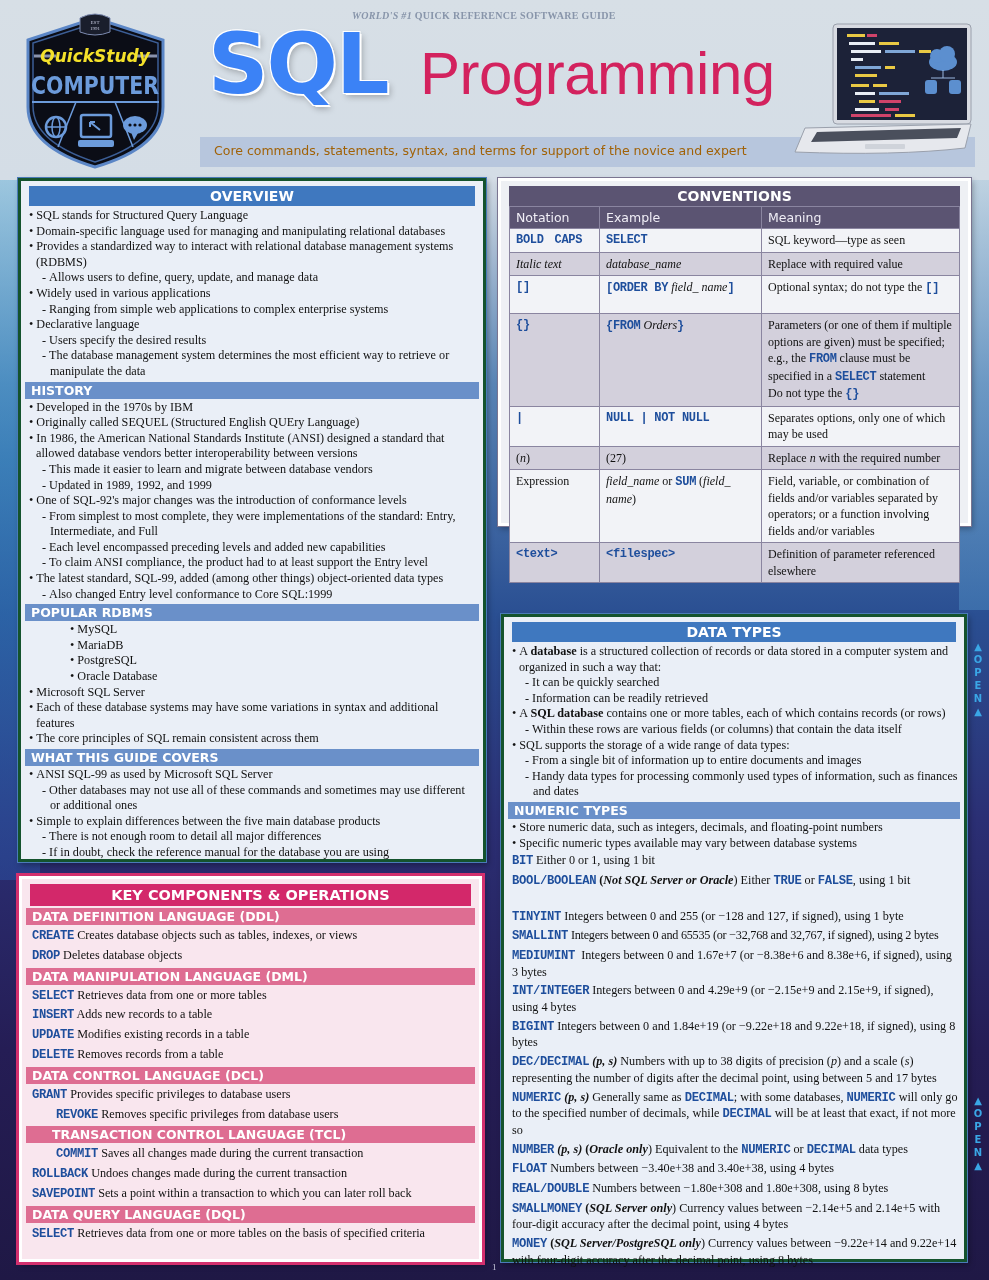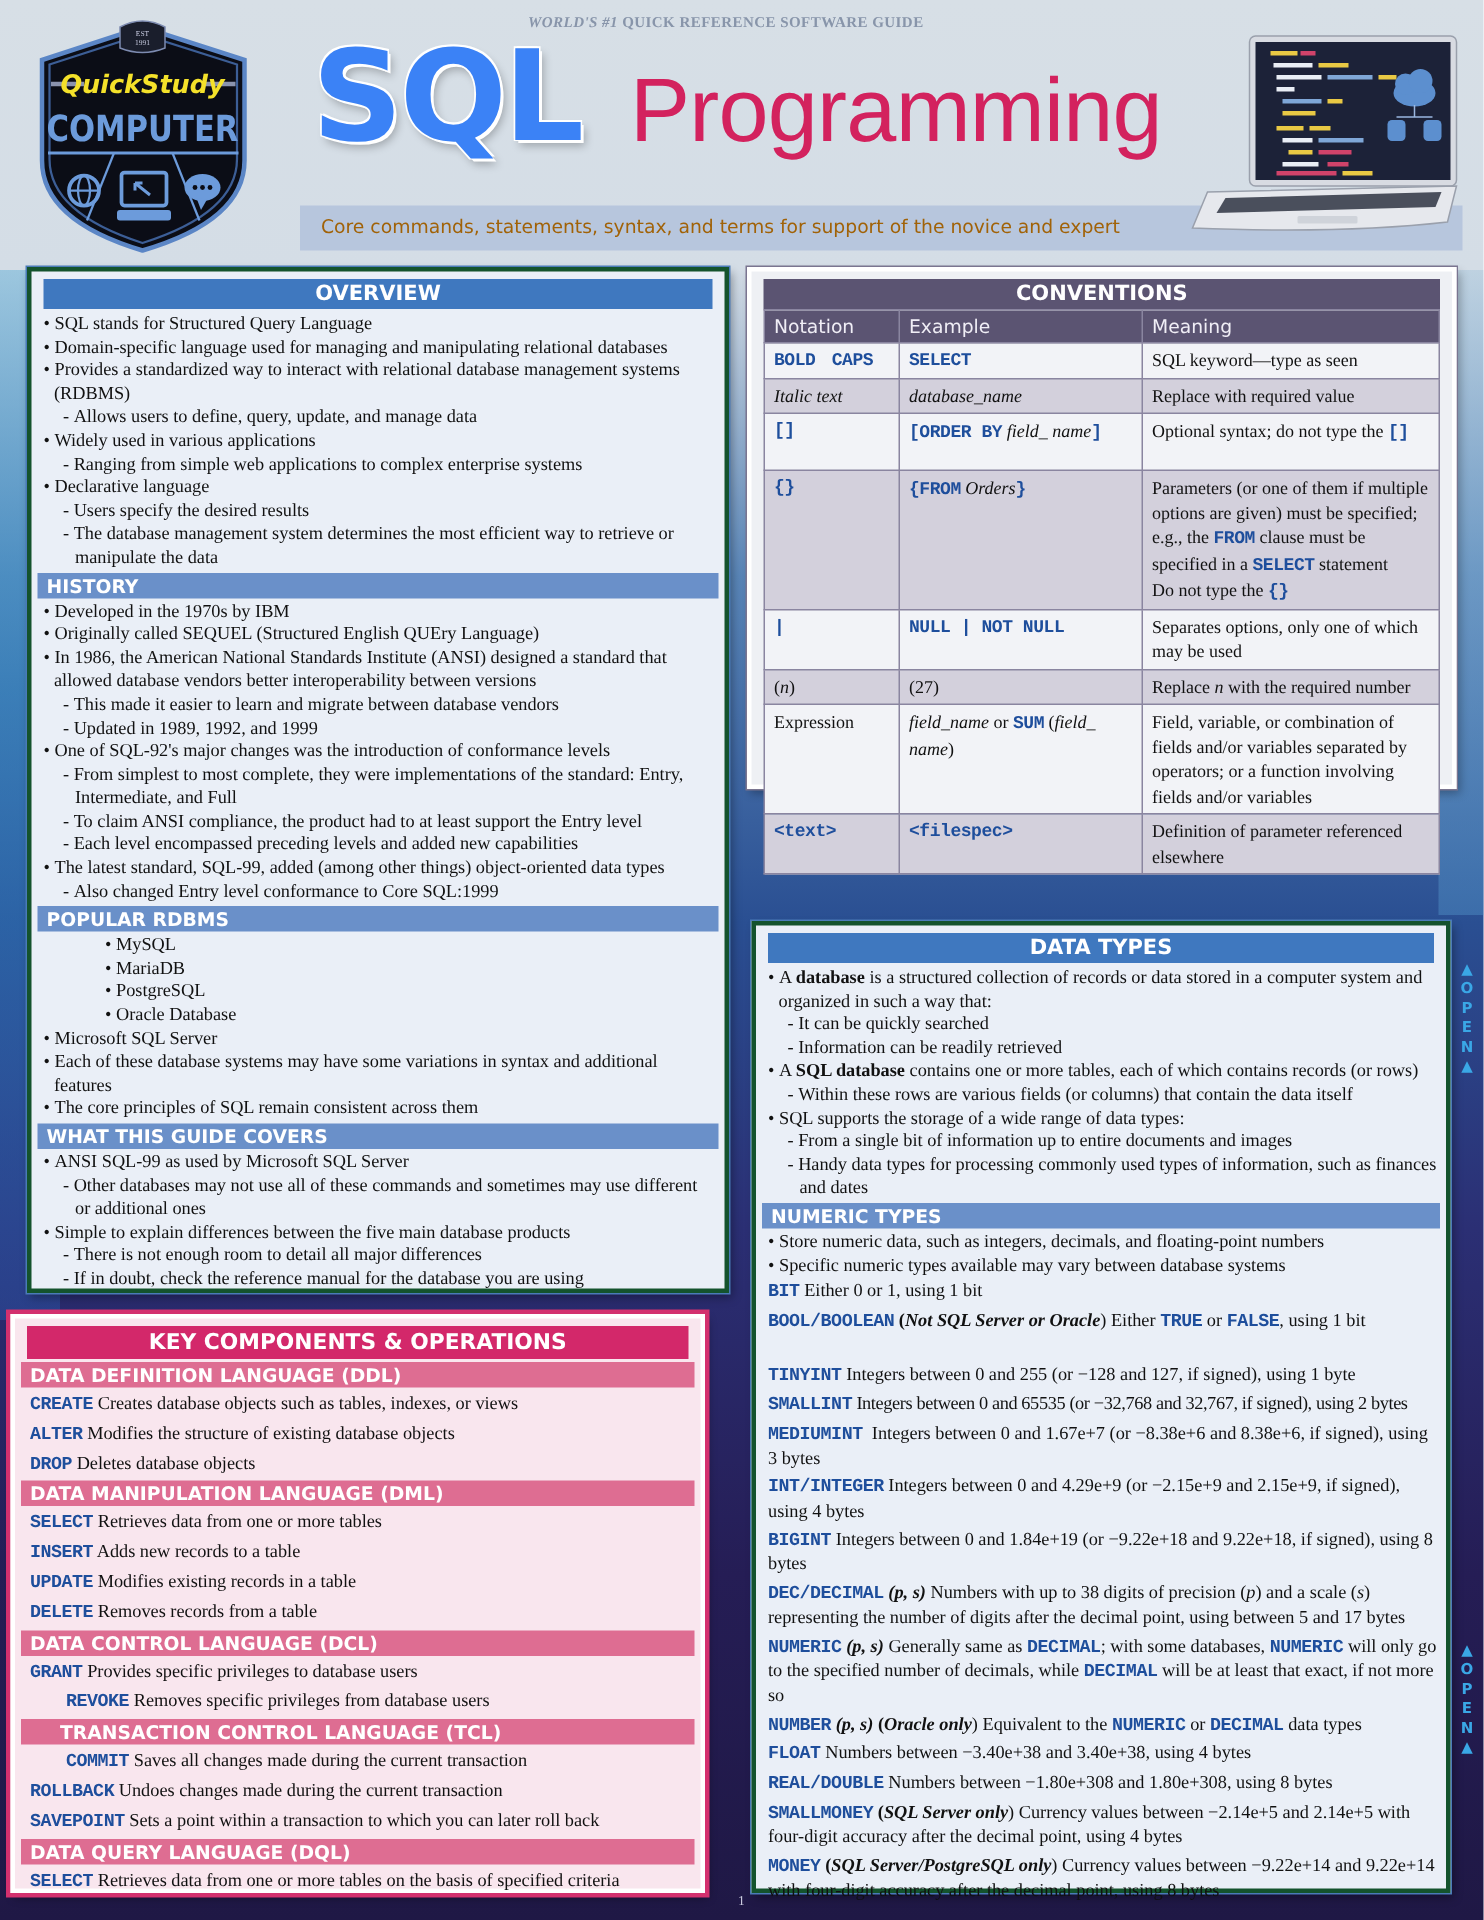--- a/index.html
+++ b/index.html
@@ -209,22 +209,22 @@
 
   <div class="sub-head">HISTORY</div>
   <ul class="bul">
     <li class="b">Developed in the 1970s by IBM</li>
     <li class="b">Originally called SEQUEL (Structured English QUEry Language)</li>
     <li class="b">In 1986, the American National Standards Institute (ANSI) designed a standard that allowed database vendors better interoperability between versions</li>
     <li class="d">This made it easier to learn and migrate between database vendors</li>
     <li class="d">Updated in 1989, 1992, and 1999</li>
     <li class="b">One of SQL-92's major changes was the introduction of conformance levels</li>
     <li class="d">From simplest to most complete, they were implementations of the standard: Entry, Intermediate, and Full</li>
+    <li class="d">Each level encompassed preceding levels and added new capabilities</li>
     <li class="d">To claim ANSI compliance, the product had to at least support the Entry level</li>
-    <li class="d">Each level encompassed preceding levels and added new capabilities</li>
     <li class="b">The latest standard, SQL-99, added (among other things) object-oriented data types</li>
     <li class="d">Also changed Entry level conformance to Core SQL:1999</li>
   </ul>
 
   <div class="sub-head">POPULAR RDBMS</div>
   <ul class="bul">
     <li class="bi">MySQL</li>
     <li class="bi">MariaDB</li>
     <li class="bi">PostgreSQL</li>
     <li class="bi">Oracle Database</li>
@@ -236,26 +236,25 @@
   <div class="sub-head">WHAT THIS GUIDE COVERS</div>
   <ul class="bul">
     <li class="b">ANSI SQL-99 as used by Microsoft SQL Server</li>
     <li class="d">Other databases may not use all of these commands and sometimes may use different or additional ones</li>
     <li class="b">Simple to explain differences between the five main database products</li>
     <li class="d">There is not enough room to detail all major differences</li>
     <li class="d">If in doubt, check the reference manual for the database you are using</li>
   </ul>
 </div>
 
-<div class="panel pink" style="left:7px; top:876px; width:463px; height:386px;">
+<div class="panel pink" style="left:19px; top:876px; width:463px; height:386px;">
   <div class="main-head">KEY COMPONENTS &amp; OPERATIONS</div>
 
   <div class="sub-head">DATA DEFINITION LANGUAGE (DDL)</div>
   <div class="cmd"><span class="kw">CREATE</span><span> Creates database objects such as tables, indexes, or views</span></div>
-  <div class="cmd"><span class="kw">ALTER</span><span> Modifies the structure of existing database objects</span></div>
   <div class="cmd"><span class="kw">DROP</span><span> Deletes database objects</span></div>
 
   <div class="sub-head">DATA MANIPULATION LANGUAGE (DML)</div>
   <div class="cmd"><span class="kw">SELECT</span><span> Retrieves data from one or more tables</span></div>
   <div class="cmd"><span class="kw">INSERT</span><span> Adds new records to a table</span></div>
   <div class="cmd"><span class="kw">UPDATE</span><span> Modifies existing records in a table</span></div>
   <div class="cmd"><span class="kw">DELETE</span><span> Removes records from a table</span></div>
 
   <div class="sub-head">DATA CONTROL LANGUAGE (DCL)</div>
   <div class="cmd"><span class="kw">GRANT</span><span> Provides specific privileges to database users</span></div>

